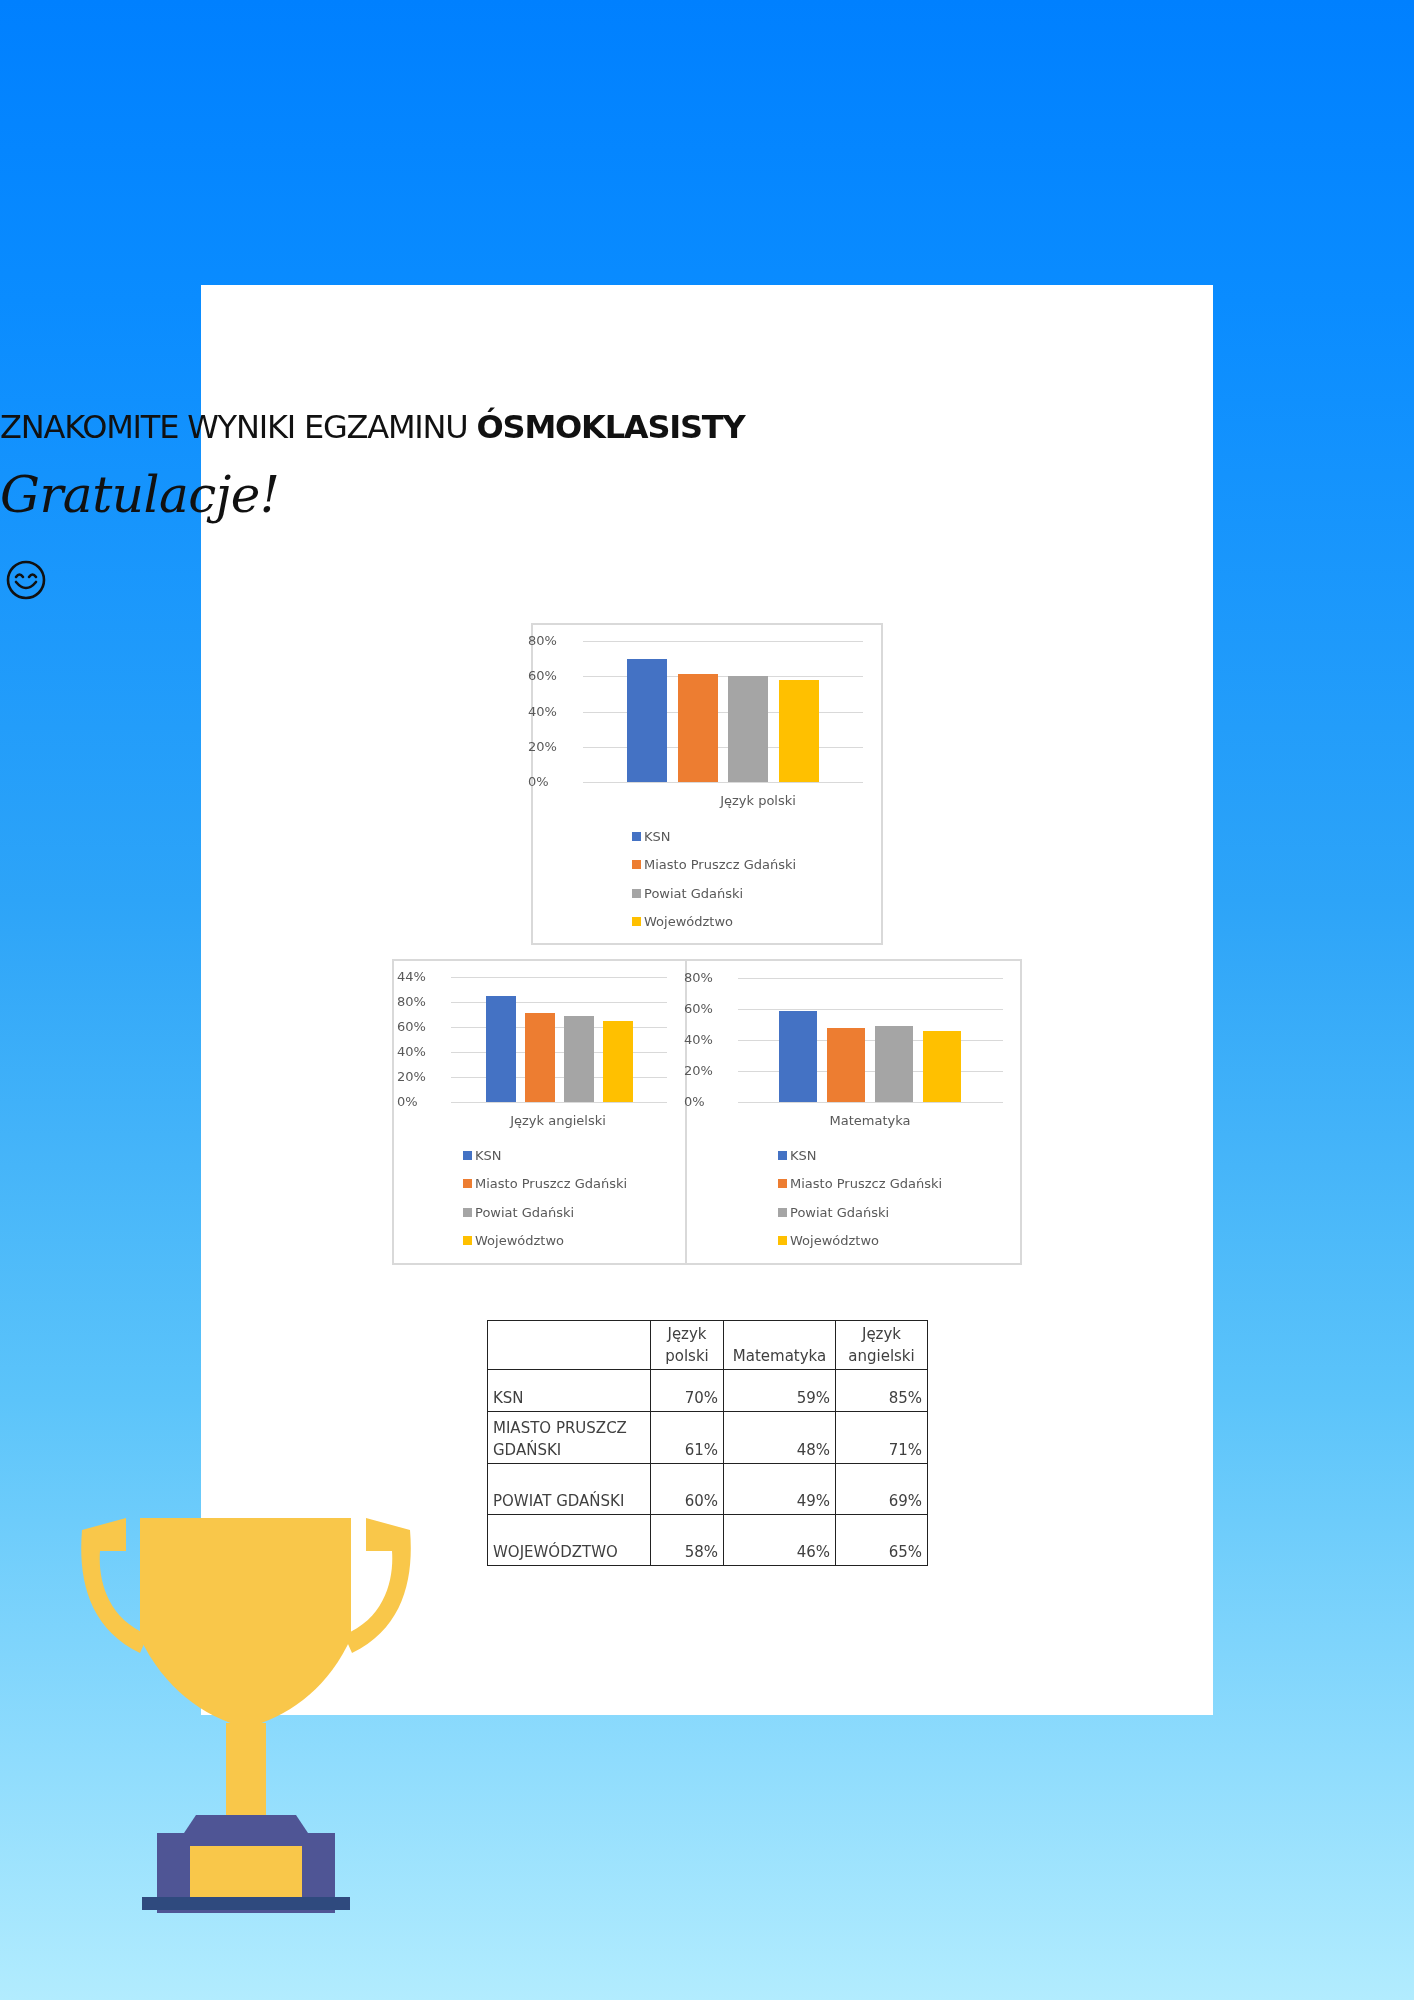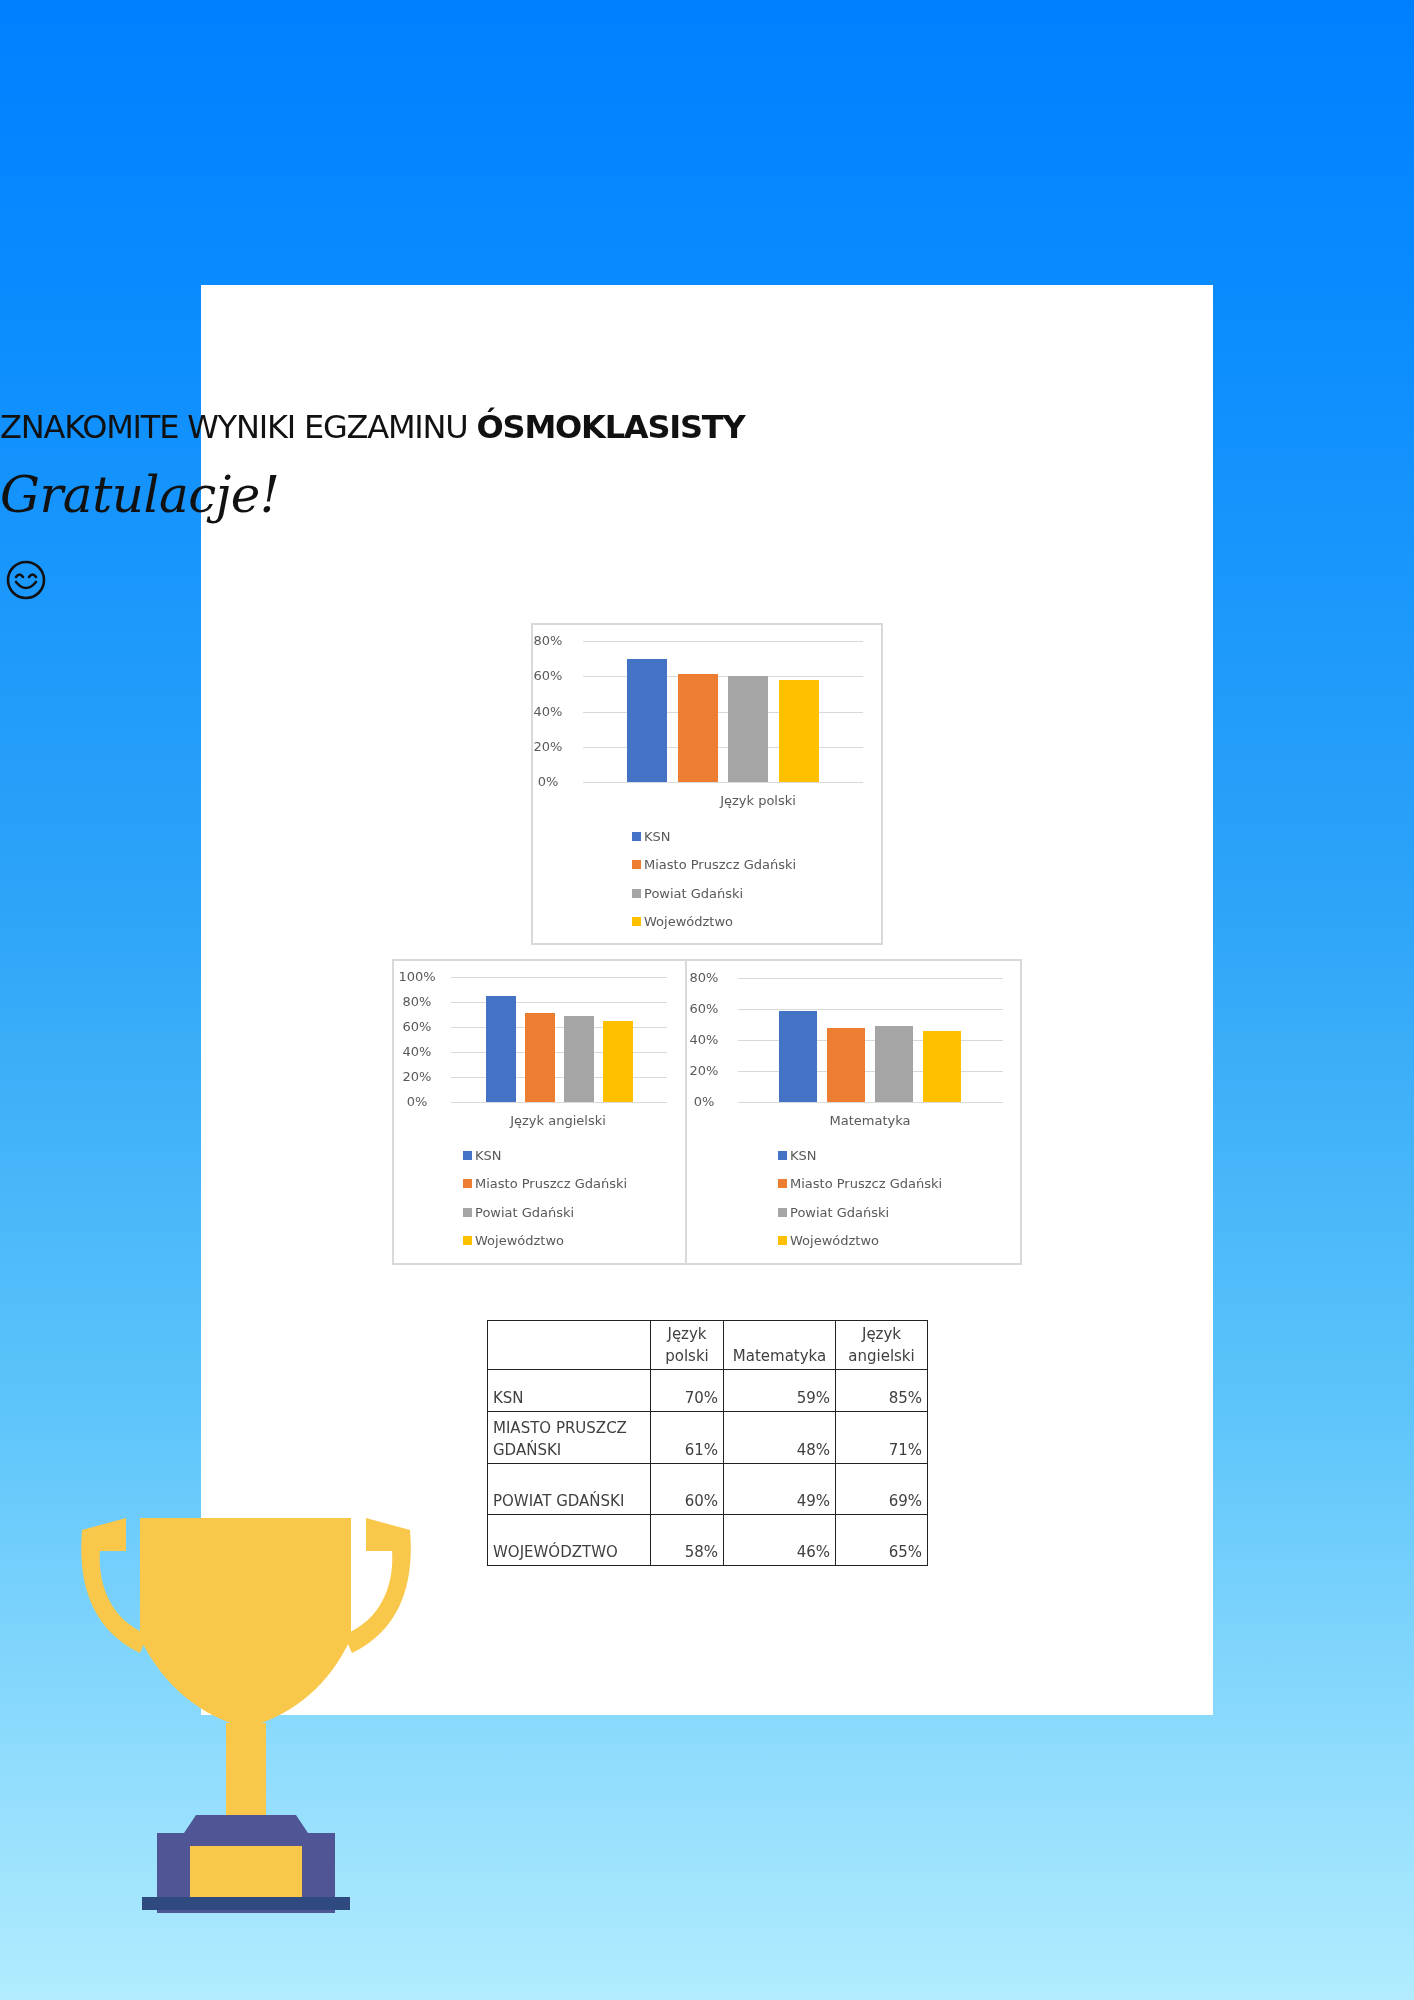--- a/index.html
+++ b/index.html
@@ -18,21 +18,21 @@
     color: #111; font-family: "DejaVu Sans", sans-serif;
   }
   .t1 { top: 408px; font-size: 32px; letter-spacing: -1.2px; font-weight: normal; }
   .t1 b { font-weight: bold; }
   .t2 { top: 466px; font-family: "DejaVu Serif", serif; font-style: italic; font-size: 50px; letter-spacing: -0.5px; }
   .t3 { top: 563px; font-size: 31px; letter-spacing: -1.2px; }
   .smiley { display: inline-block; vertical-align: middle; margin-left: 6px; position: relative; top: -3px; }
 
   .chartbox { position: absolute; background: #fff; border: 2px solid #d9d9d9; }
   .chart { position: absolute; }
-  .chart .tick { position: absolute; font-size: 13px; color: #595959; text-align: center; width: 40px; font-family: "DejaVu Sans", sans-serif; }
+  .chart .tick { position: absolute; font-size: 13px; color: #595959; text-align: left; width: 40px; font-family: "DejaVu Sans", sans-serif; }
   .chart .grid { position: absolute; height: 1px; background: #d9d9d9; }
   .chart .bar { position: absolute; }
   .chart .cat { position: absolute; font-size: 13px; color: #595959; text-align: center; font-family: "DejaVu Sans", sans-serif; }
   .legend { position: absolute; }
   .legend .li { height: 28.5px; display: flex; align-items: center; font-size: 13px; color: #595959; white-space: nowrap; font-family: "DejaVu Sans", sans-serif; }
   .legend .sw { width: 9px; height: 9px; margin-right: 3px; display: inline-block; }
 
   table.results {
     position: absolute; left: 487px; top: 1320px; border-collapse: collapse;
     font-family: "DejaVu Sans", sans-serif; font-size: 15px; color: #404040;
@@ -95,21 +95,21 @@
         <span>Powiat Gdański</span>
       </div>
       <div class="li">
         <span class="sw" style="background: rgb(255, 192, 0);"></span>
         <span>Województwo</span>
       </div>
     </div>
   </div>
 <div id="chart1" class="chart" style="left: 0px; top: 0px;">
     <div class="grid" style="left: 451px; width: 216px; top: 977px;"></div>
-    <div class="tick" style="left: 397px; top: 969px;">100%</div>
+    <div class="tick" style="left: 397px; top: 969px;">44%</div>
     <div class="grid" style="left: 451px; width: 216px; top: 1002px;"></div>
     <div class="tick" style="left: 397px; top: 994px;">80%</div>
     <div class="grid" style="left: 451px; width: 216px; top: 1027px;"></div>
     <div class="tick" style="left: 397px; top: 1019px;">60%</div>
     <div class="grid" style="left: 451px; width: 216px; top: 1052px;"></div>
     <div class="tick" style="left: 397px; top: 1044px;">40%</div>
     <div class="grid" style="left: 451px; width: 216px; top: 1077px;"></div>
     <div class="tick" style="left: 397px; top: 1069px;">20%</div>
     <div class="grid" style="left: 451px; width: 216px; top: 1102px;"></div>
     <div class="tick" style="left: 397px; top: 1094px;">0%</div>

